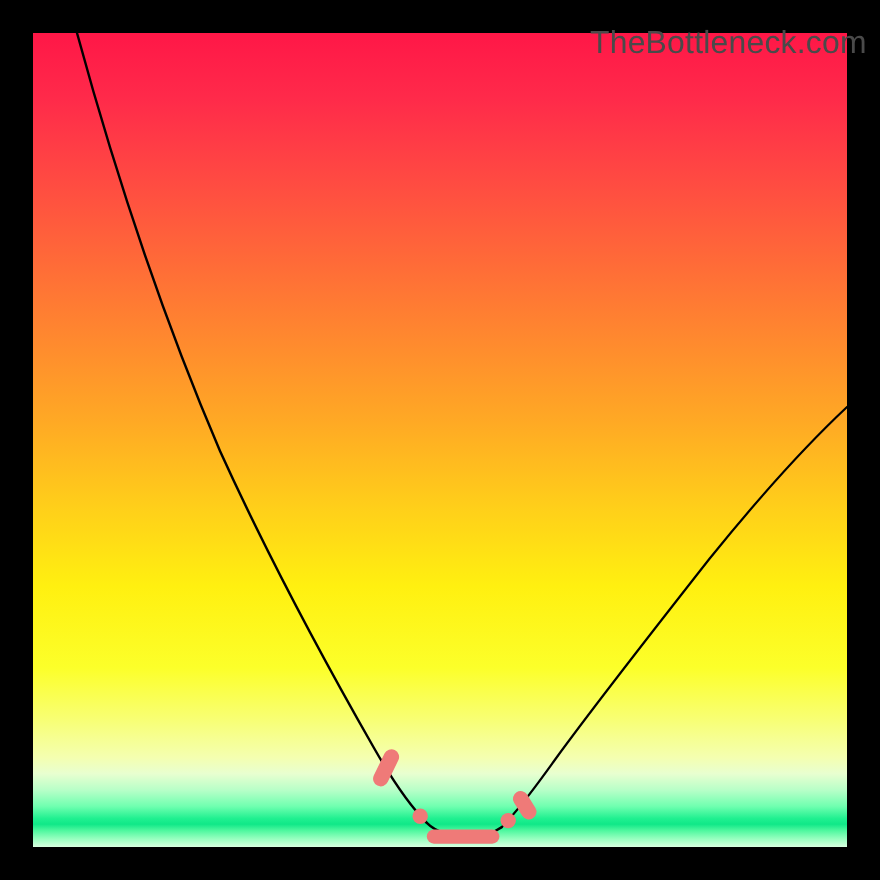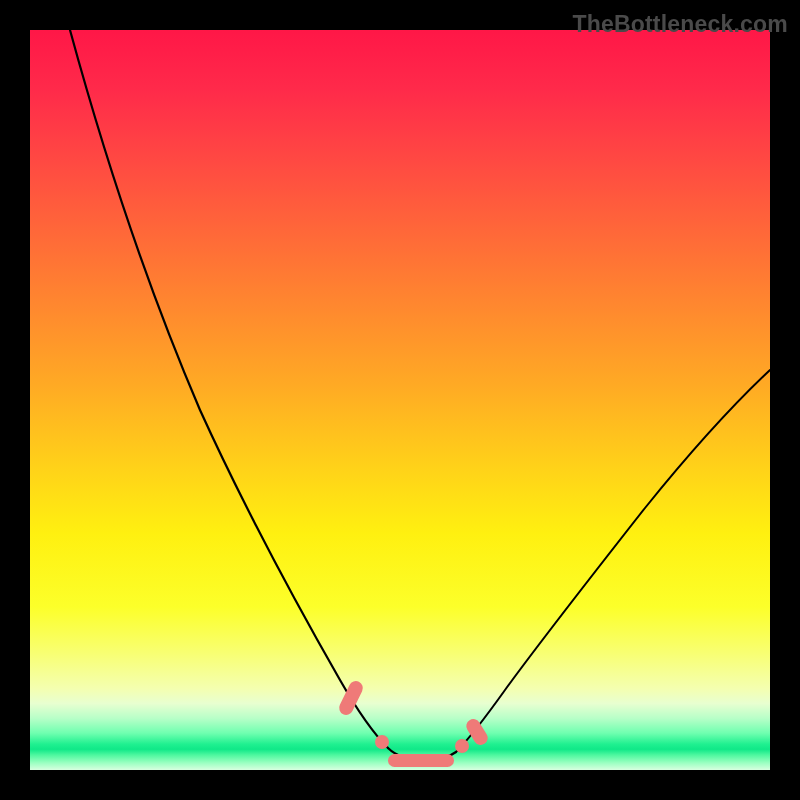--- a/index.html
+++ b/index.html
@@ -42,25 +42,25 @@
       #70ffb0 95%,
       #20f090 96.5%,
       #10e888 97.2%,
       #50f8a0 98%,
       #98ffc0 99%,
       #d8ffe0 100%
     );
   }
   .watermark {
     position: absolute;
-    top: 11px;
+    top: 23px;
     right: 12px;
     color: #4a4a4a;
-    font-size: 23px;
-    font-weight: 700;
+    font-size: 29px;
+    font-weight: 400;
     letter-spacing: 0.2px;
     z-index: 5;
   }
   svg.curves {
     position: absolute;
     left: 0;
     top: 0;
     width: 740px;
     height: 740px;
     overflow: visible;

